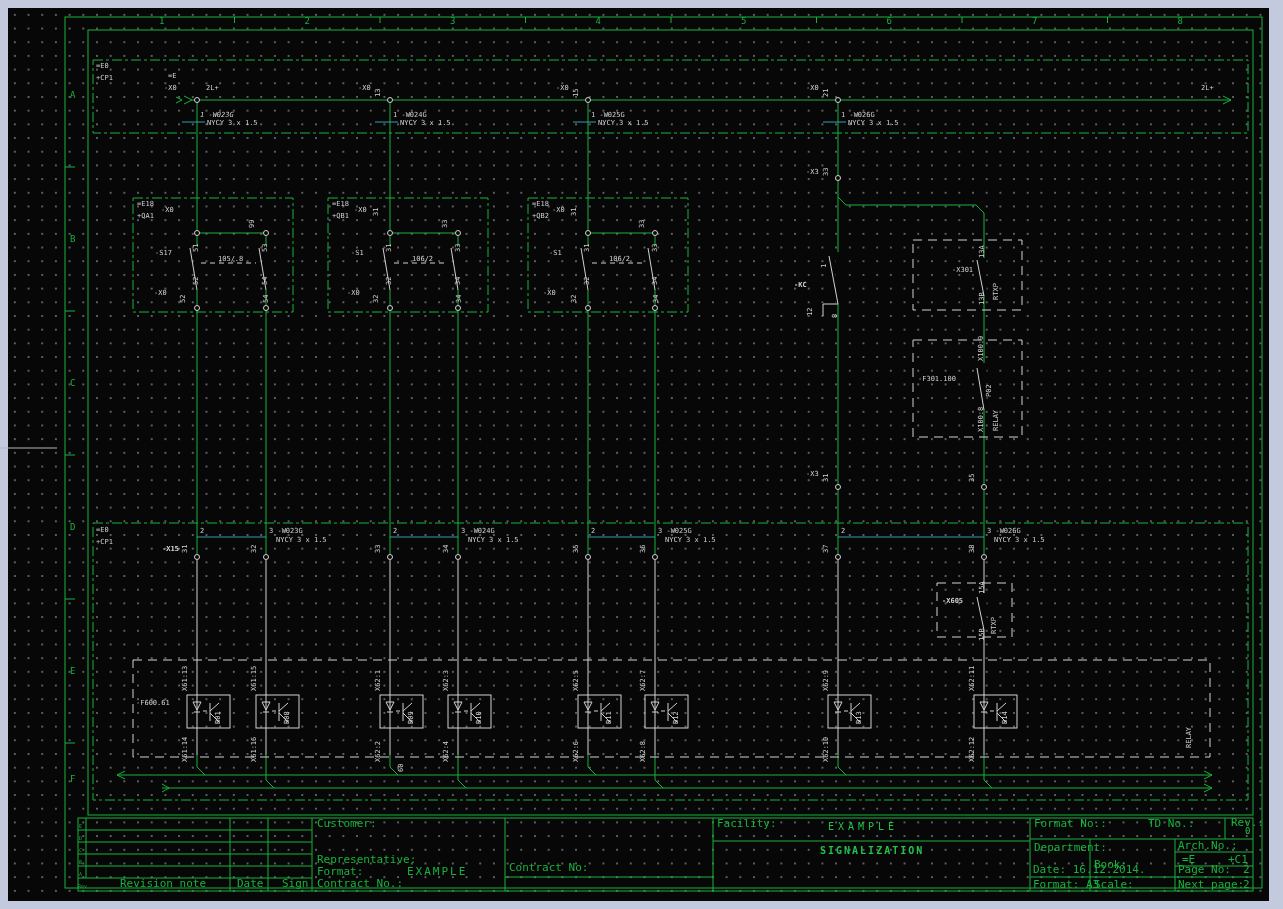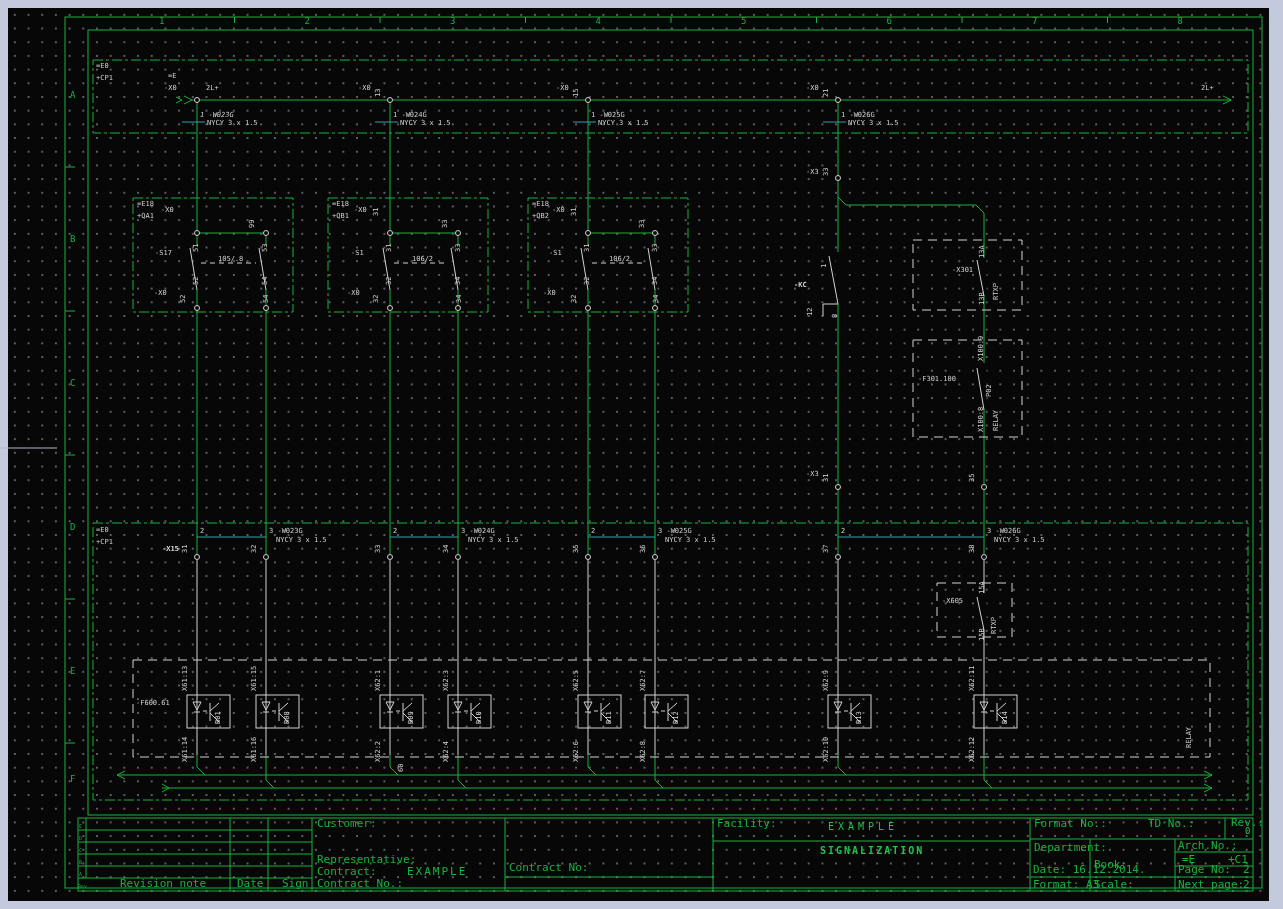--- a/index.html
+++ b/index.html
@@ -236,21 +236,21 @@
       <span class="lbl" style="left: 276px; top: 536px;">NYCY 3 x 1.5</span>
       <span class="lbl" style="left: 393px; top: 527px;">2</span>
       <span class="lbl" style="left: 461px; top: 527px;">3 -W024G</span>
       <span class="lbl" style="left: 468px; top: 536px;">NYCY 3 x 1.5</span>
       <span class="lbl" style="left: 591px; top: 527px;">2</span>
       <span class="lbl" style="left: 658px; top: 527px;">3 -W025G</span>
       <span class="lbl" style="left: 665px; top: 536px;">NYCY 3 x 1.5</span>
       <span class="lbl" style="left: 841px; top: 527px;">2</span>
       <span class="lbl" style="left: 987px; top: 527px;">3 -W026G</span>
       <span class="lbl" style="left: 994px; top: 536px;">NYCY 3 x 1.5</span>
-      <span class="lbl" style="left: 942px; top: 597px;">-X605</span>
+      <span class="lbl" style="left: 942px; top: 597px; font-weight: bold;">-X605</span>
       <span class="lbl r" style="left: 986px; top: 586px;">15A</span>
       <span class="lbl r" style="left: 986px; top: 633px;">15B</span>
       <span class="lbl r" style="left: 998px; top: 626px;">RTXP</span>
       <span class="lbl" style="left: 136px; top: 699px;">-F600.61</span>
       <span class="lbl r" style="left: 1193px; top: 740px;">RELAY</span>
       <span class="lbl r" style="left: 405px; top: 764px;">60</span>
       <span class="lbl r" style="left: 189px; top: 683px;">X61:13</span>
       <span class="lbl r" style="left: 189px; top: 754px;">X61:14</span>
       <span class="lbl r" style="left: 222px; top: 716px;">B01</span>
       <span class="lbl r" style="left: 189px; top: 545px;">31</span>
@@ -306,21 +306,21 @@
     <span class="glbl tiny" style="left:79px;top:834px">D</span>
     <span class="glbl tiny" style="left:79px;top:846px">C</span>
     <span class="glbl tiny" style="left:79px;top:858px">B</span>
     <span class="glbl tiny" style="left:79px;top:870px">A</span>
     <span class="glbl tiny" style="left:78px;top:882px">Rev</span>
     <span class="glbl" style="left:120px;top:880px">Revision note</span>
     <span class="glbl" style="left:237px;top:880px">Date</span>
     <span class="glbl" style="left:282px;top:880px">Sign</span>
     <span class="glbl" style="left:317px;top:820px">Customer:</span>
     <span class="glbl" style="left:317px;top:856px">Representative:</span>
-    <span class="glbl" style="left:317px;top:868px">Contract:</span>
+    <span class="glbl" style="left:317px;top:868px">Format:</span>
     <span class="glbl" style="left:407px;top:868px;letter-spacing:2px">EXAMPLE</span>
     <span class="glbl" style="left:317px;top:880px">Contract No.:</span>
     <span class="glbl" style="left:509px;top:864px">Contract No:</span>
     <span class="glbl" style="left:717px;top:820px">Facility:</span>
     <span class="glbl big" style="left:828px;top:823px">EXAMPLE</span>
     <span class="glbl big bold" style="left:820px;top:847px">SIGNALIZATION</span>
     <span class="glbl" style="left:1034px;top:820px">Format No.:</span>
     <span class="glbl" style="left:1148px;top:820px">TD No.:</span>
     <span class="glbl" style="left:1231px;top:819px">Rev.:</span>
     <span class="glbl rev0" style="left:1245px;top:827px">0</span>

